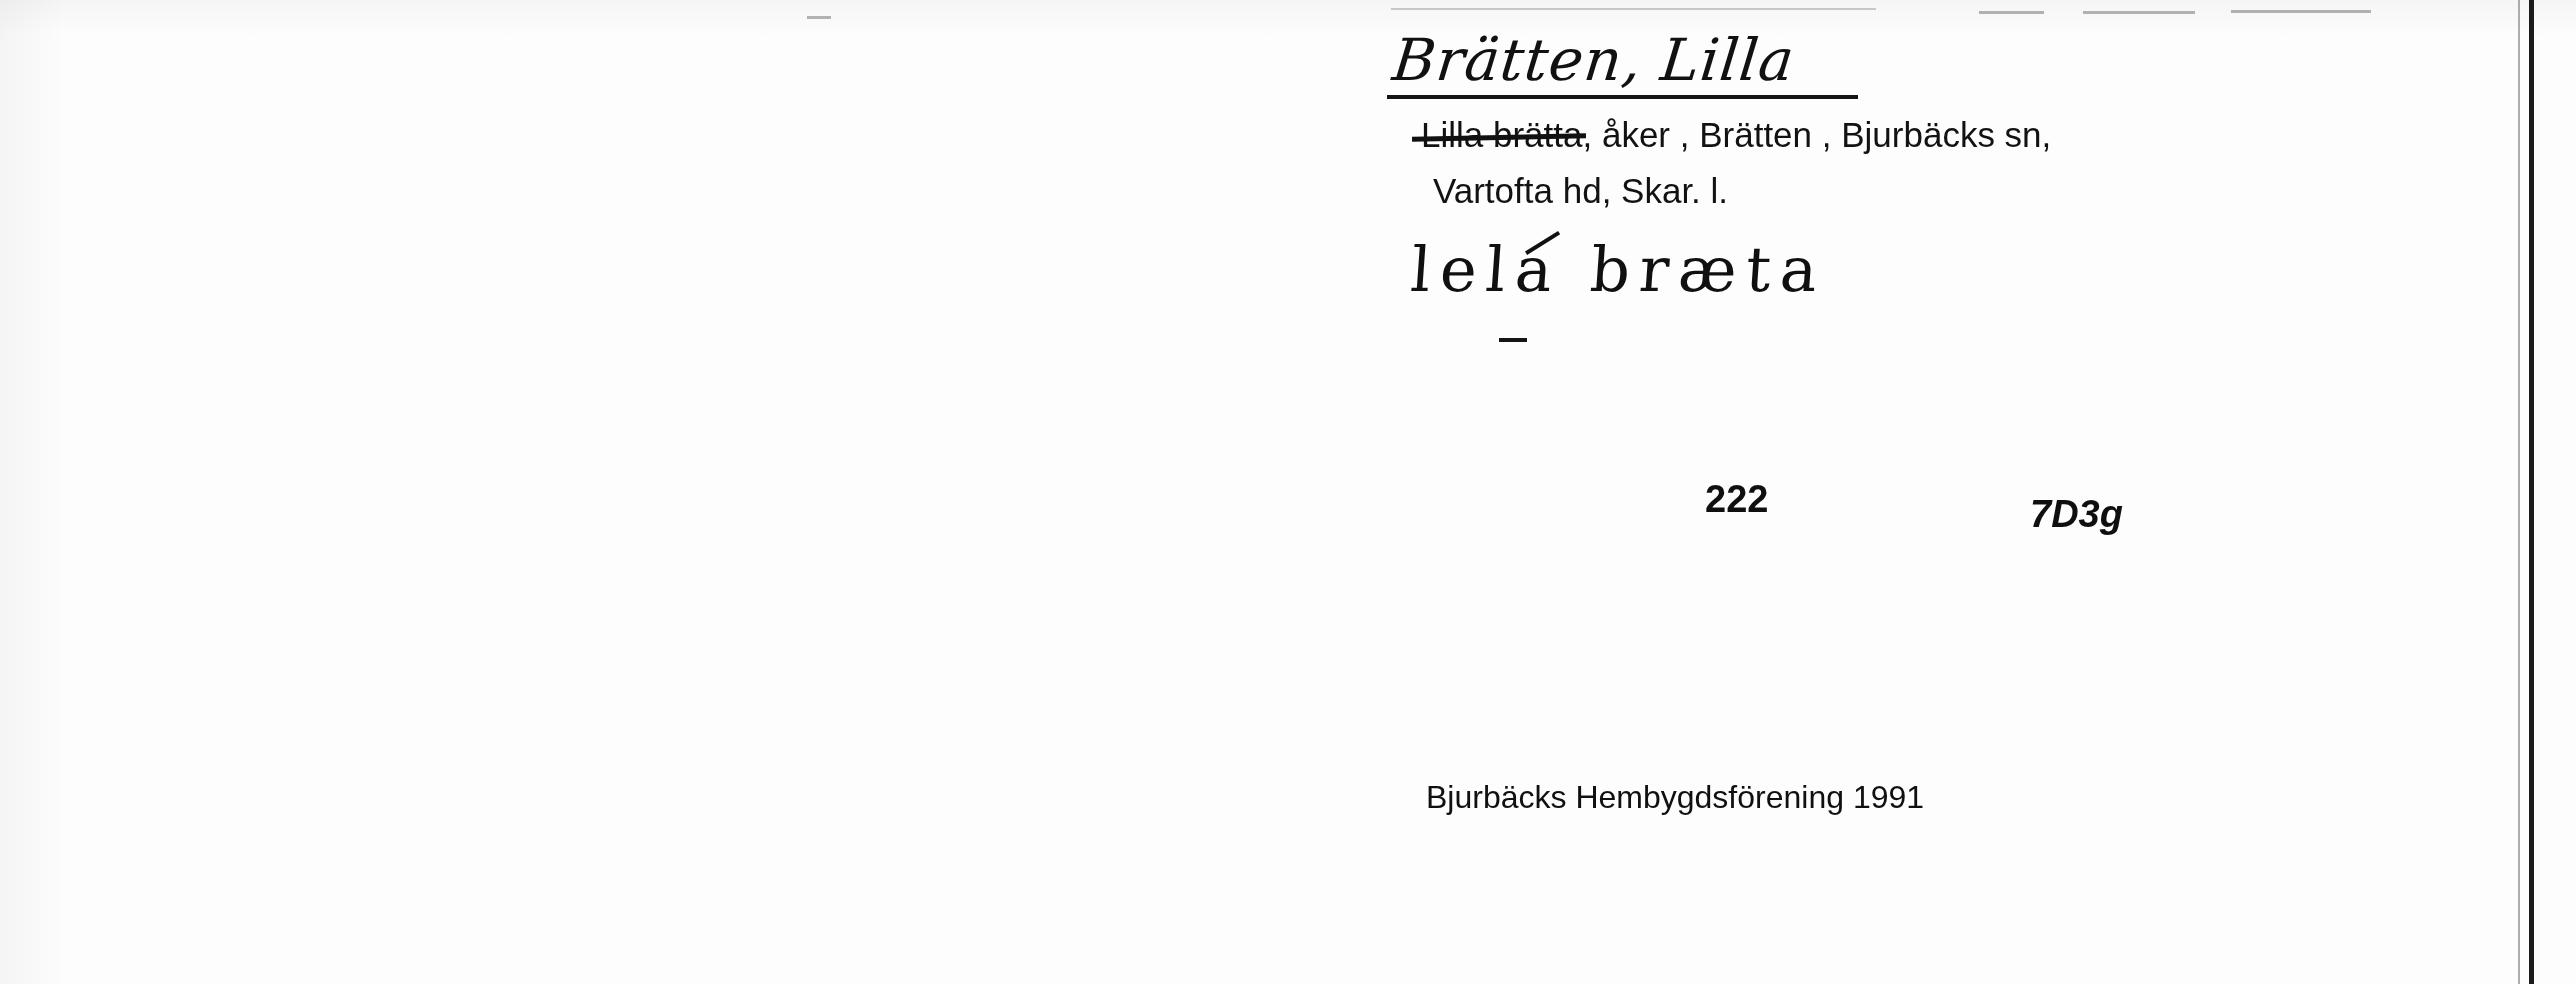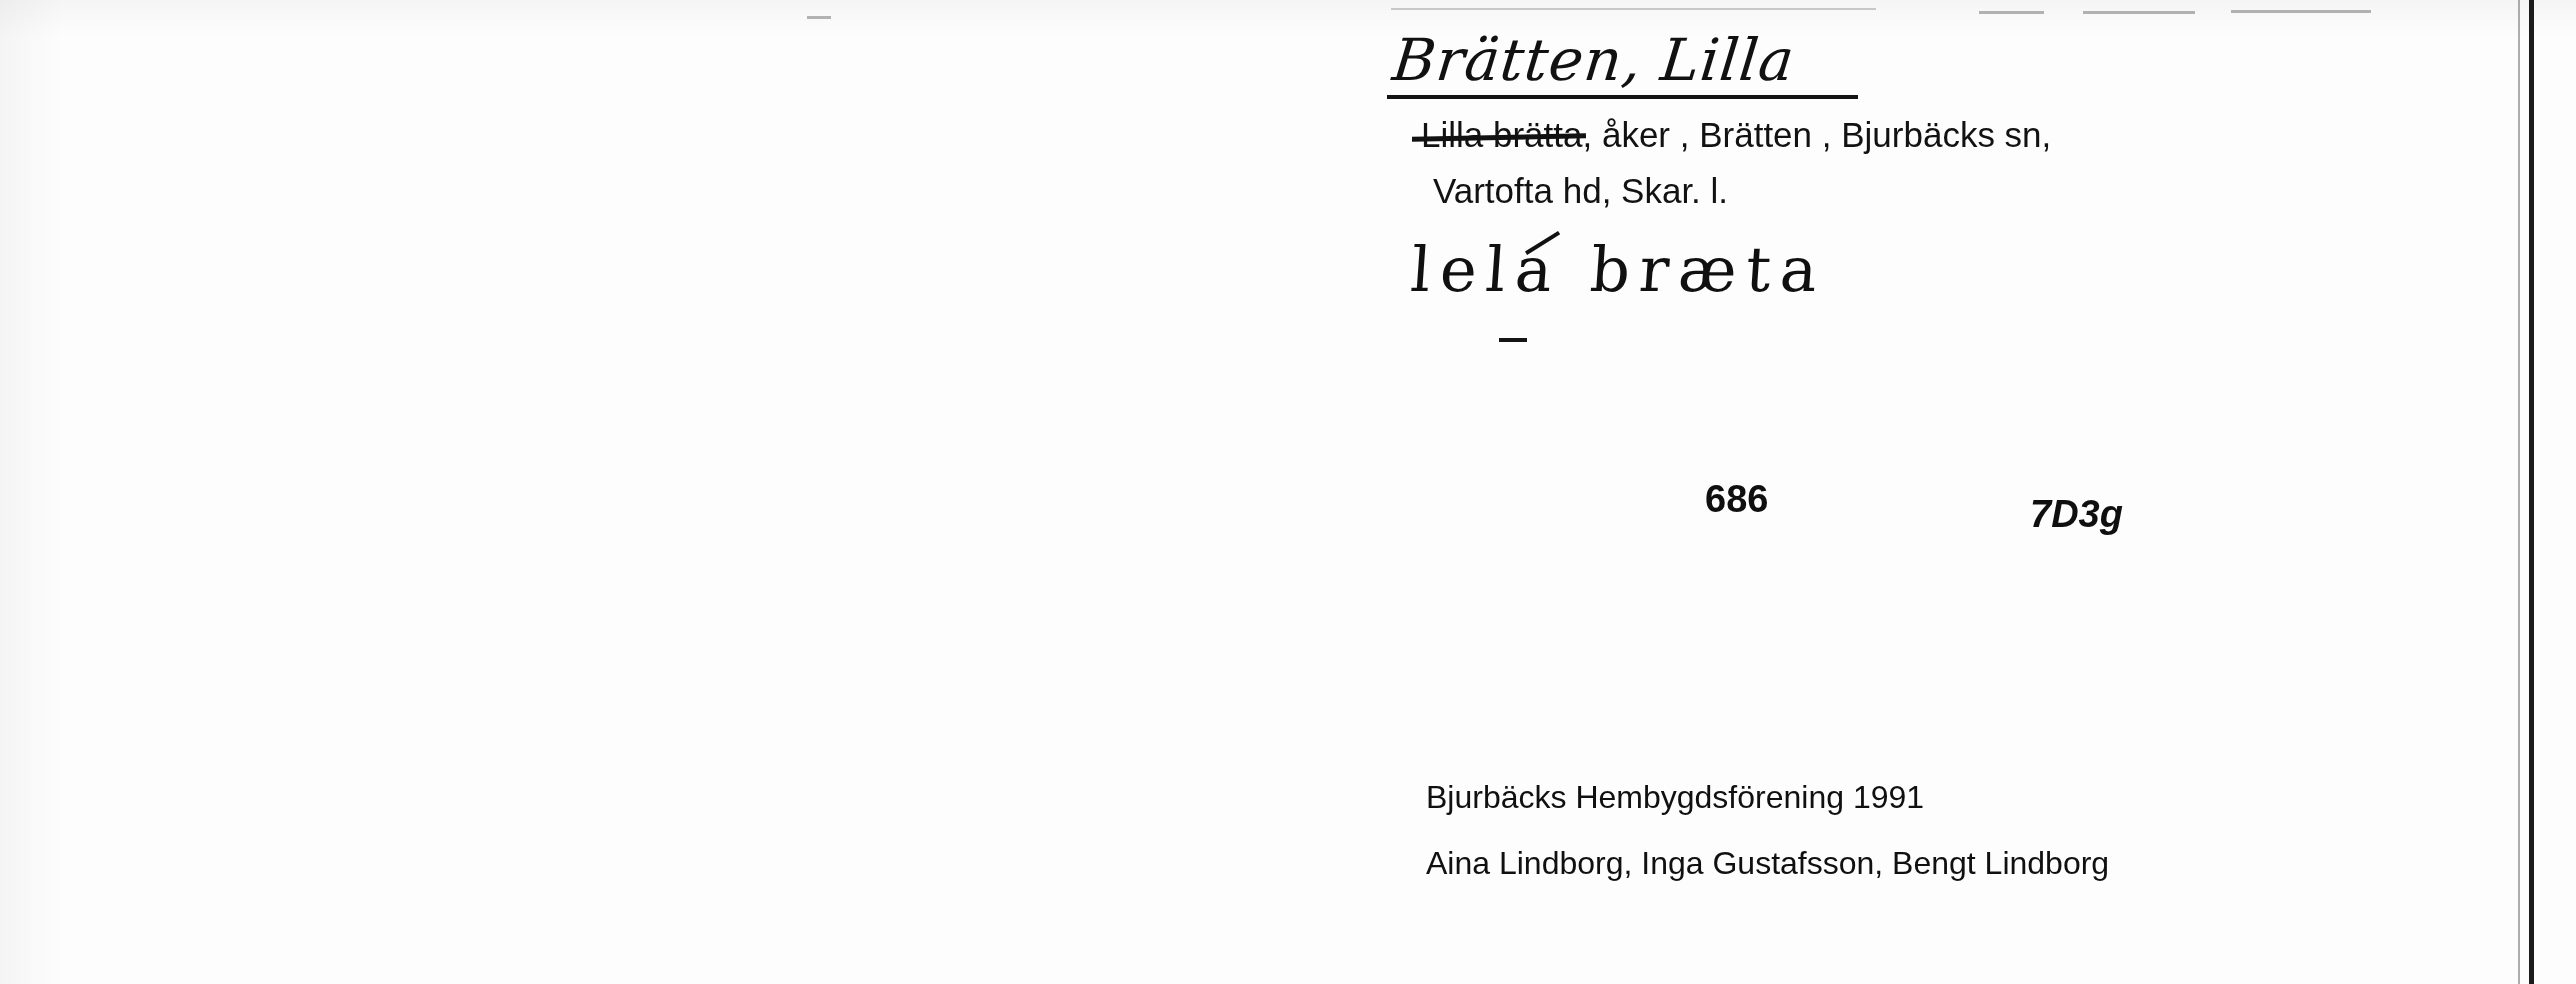--- a/index.html
+++ b/index.html
@@ -183,22 +183,21 @@
   <div id="headword-rule"></div>
 
   <div class="typed" id="line1"><span class="struck">Lilla brätta</span><span>, åker , Brätten , Bjurbäcks sn,</span></div>
 
   <div class="typed" id="line2">Vartofta hd, Skar. l.</div>
 
   <div id="dialect">lela bræta</div>
   <div id="dialect-accent"></div>
   <div id="dialect-underbar"></div>
 
-  <div class="code" id="code-number">686</div>
+  <div class="code" id="code-number">222</div>
   <div class="code" id="code-ref">7D3g</div>
 
   <div class="footer" id="footer1">Bjurbäcks Hembygdsförening 1991</div>
-  <div class="footer" id="footer2">Aina Lindborg, Inga Gustafsson, Bengt Lindborg</div>
 
   <div id="right-edge-line2"></div>
   <div id="right-edge-line"></div>
 </div>
 
 
 </body></html>

